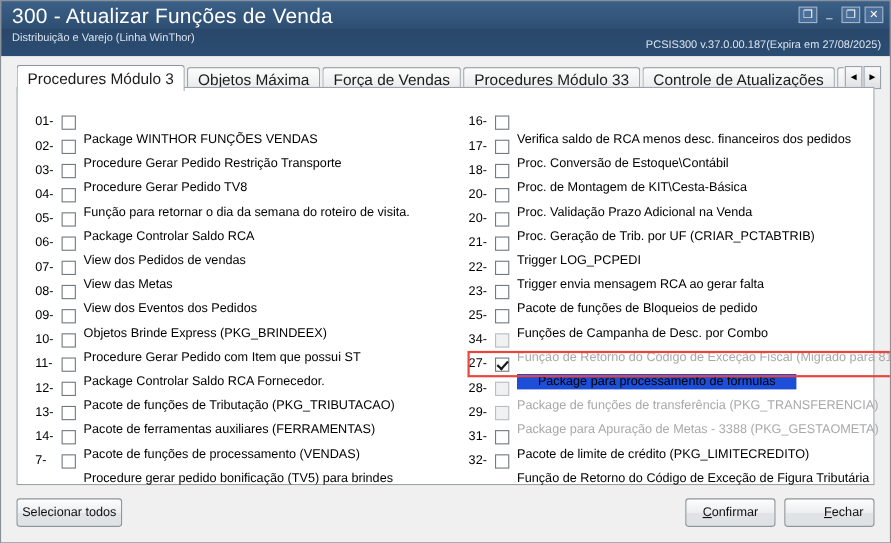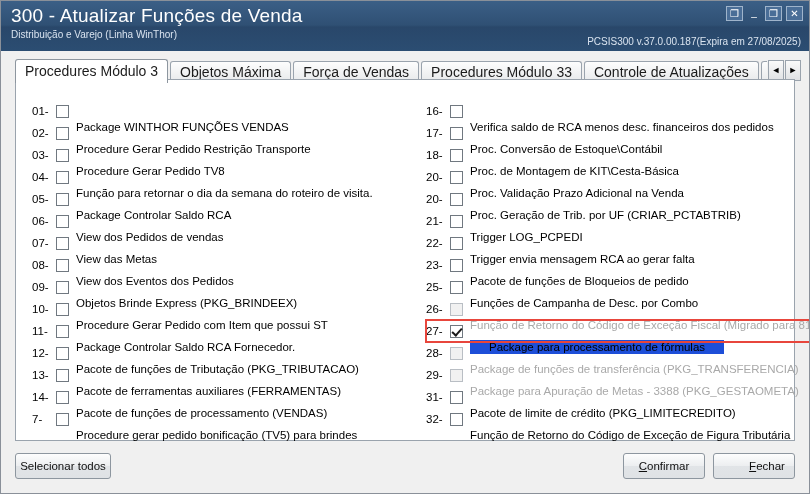--- a/index.html
+++ b/index.html
@@ -376,21 +376,21 @@
             <span class="num">23-</span>
             <span class="cb"></span>
             <span class="lbl">Pacote de funções de Bloqueios de pedido</span>
           </div>
           <div class="item">
             <span class="num">25-</span>
             <span class="cb"></span>
             <span class="lbl">Funções de Campanha de Desc. por Combo</span>
           </div>
           <div class="item">
-            <span class="num">26-</span>
+            <span class="num">34-</span>
             <span class="cb disabled"></span>
             <span class="lbl disabled">Função de Retorno do Código de Exceção Fiscal (Migrado para 814)</span>
           </div>
           <div class="item highlight">
             <span class="num">27-</span>
             <span class="cb checked"></span>
             <span class="lbl">Package para processamento de fórmulas</span>
           </div>
           <div class="item">
             <span class="num">28-</span>

